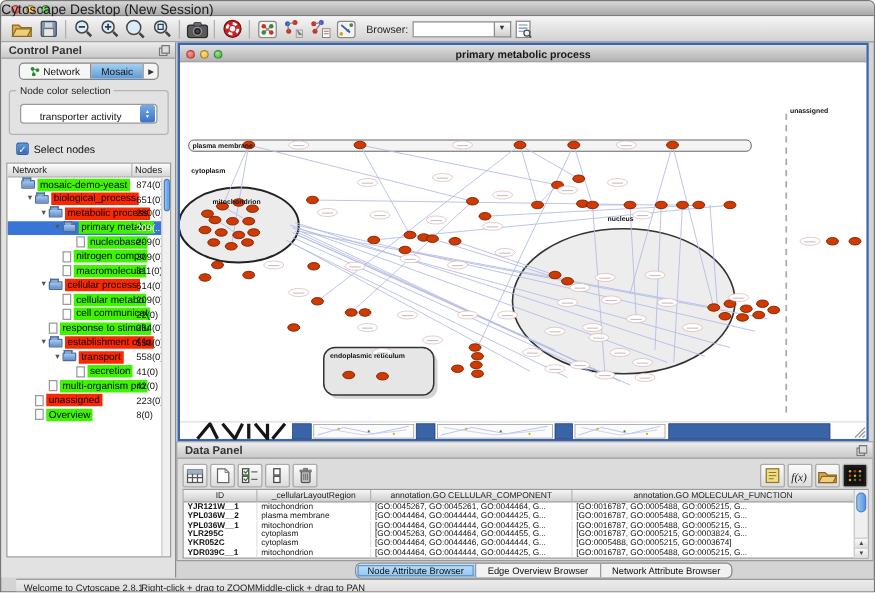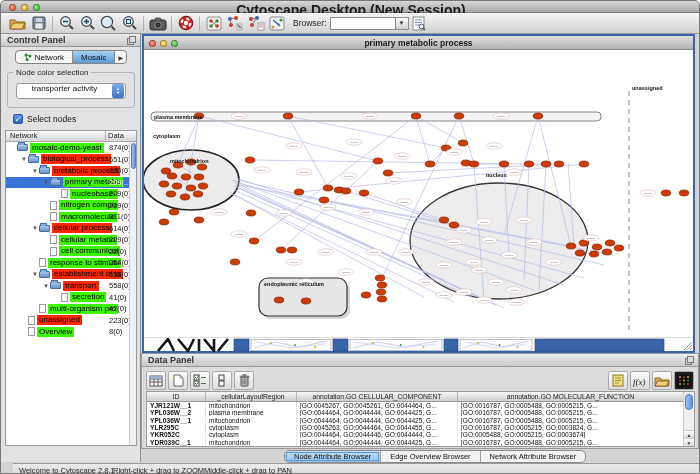--- a/index.html
+++ b/index.html
@@ -2,21 +2,21 @@
 <html><head>
 <meta charset="utf-8">
 <style>
   *{margin:0;padding:0;box-sizing:border-box}
   html,body{width:700px;height:474px;font-family:"Liberation Sans",sans-serif;-webkit-font-smoothing:antialiased}
   #app{position:relative;width:700px;height:474px;background:#d4d4d4;overflow:hidden;border:1px solid #777;border-radius:5px 5px 0 0}
 
   
   #titlebar{position:absolute;left:0;top:0;width:700px;height:12px;background:linear-gradient(#d8d8d8,#a8a8a8);border-bottom:1px solid #7d7d7d;border-radius:5px 5px 0 0}
   .light{position:absolute;top:2.5px;width:7px;height:7px;border-radius:50%;border:0.5px solid rgba(0,0,0,.35)}
-  #win-title{position:absolute;left:0;right:0;top:1px;text-align:center;font-size:14px;font-weight:bold;color:#1a1a1a}
+  #win-title{position:absolute;left:0;right:0;top:1px;font-size:11px;font-weight:normal;color:#1a1a1a}
 
   
   #toolbar{position:absolute;left:0;top:12px;width:700px;height:21px;background:linear-gradient(#f5f5f5,#d2d2d2);border-bottom:1px solid #979797;display:flex;align-items:center}
   .tbtn{width:21px;height:19px;display:flex;align-items:center;justify-content:center;flex:none}
   .tb-sep{width:1px;height:15px;background:#b0b0b0;margin:0 3px;flex:none}
   #search-label{font-size:8.5px;color:#222;margin:0 3px 0 6px}
   .combo{display:flex;align-items:center;height:14px}
   .combo input{width:66px;height:13px;border:1px solid #8a8a8a;font-size:8px;padding:0 3px;background:#fff}
   .combo-btn{width:13px;height:13px;border:1px solid #8a8a8a;border-left:none;background:linear-gradient(#fdfdfd,#cfcfcf);font-size:6px;color:#333;display:flex;align-items:center;justify-content:center}
 
@@ -25,21 +25,21 @@
   .panel-head{position:relative;height:13px;background:linear-gradient(#ececec,#c9c9c9);border-bottom:1px solid #9a9a9a;font-size:9px;font-weight:bold;color:#333;line-height:13px;padding-left:6px}
   .float-ic{position:absolute;right:4px;top:2px}
   #cp-tabs{position:absolute;left:0;top:15px;width:140px;height:16px;display:flex;align-items:center;justify-content:center}
   .capsule{display:flex;height:14px;border:1px solid #858585;border-radius:4px;overflow:hidden;background:#f6f6f6}
   .seg{display:flex;align-items:center;padding:0 8px;font-size:8px;color:#111;gap:3px}
   .seg+.seg{border-left:1px solid #8a8a8a}
   .seg-sel{background:linear-gradient(#a4d0f2,#5e9ad6)}
   .seg-arrow{width:12px;justify-content:center;padding:0;font-size:6px;color:#333}
   #groupbox{position:absolute;left:6px;top:38px;width:128px;height:36px;border:1px solid #b4b4b4;border-radius:3px}
   #groupbox .legend{position:absolute;top:-5px;left:5px;background:#e2e2e2;padding:0 3px;font-size:8px;color:#222}
-  .combo2{position:absolute;left:8px;top:10px;width:110px;height:16px;background:#fff;border:1px solid #9a9a9a;border-radius:3px;display:flex;align-items:flex-start}
+  .combo2{position:absolute;left:8px;top:10px;width:110px;height:16px;background:#fff;border:1px solid #9a9a9a;border-radius:3px;display:flex;align-items:flex-end}
   .combo2 .val{flex:1;font-size:8px;text-align:center;color:#111}
   .stepper{width:12px;height:14px;margin-right:1px;border-radius:2px;background:linear-gradient(#79aae6,#3c72c4);display:flex;flex-direction:column;align-items:center;justify-content:center;color:#fff;font-size:4px;line-height:4px}
   #selrow{position:absolute;left:12px;top:80px;display:flex;align-items:center;gap:4px}
   .chk{width:10px;height:10px;border-radius:2px;border:1px solid #2a5aa8;background:linear-gradient(#5d9ae2,#2f66be);color:#fff;font-size:8px;line-height:9px;text-align:center}
   #selrow label{font-size:8.5px;color:#111}
   #tree{position:absolute;left:4px;top:96px;width:132px;height:316px;background:#fff;border:1px solid #9a9a9a;overflow:hidden}
   #tree-head{display:flex;height:11px;background:linear-gradient(#fdfdfd,#d5d5d5);border-bottom:1px solid #aaa;font-size:7.5px;color:#222}
   #tree-head .thc1{width:100px;border-right:1px solid #b5b5b5;padding-left:4px}
   #tree-head .thc2{flex:1;padding-left:2px}
   .tree-row{display:flex;align-items:center;height:11.5px;position:relative;white-space:nowrap}
@@ -261,21 +261,21 @@
           </span>
       </div>
     </div>
     <div id="selrow">
       <span class="chk">✓</span>
       <label>Select nodes</label>
     </div>
     <div id="tree">
       <div id="tree-head">
         <span class="thc1">Network</span>
-        <span class="thc2">Data</span>
+        <span class="thc2">Nodes</span>
       </div>
       <div id="tree-rows">
           <div class="tree-row">
             <span class="ind" style="width: 3px;"></span>
             <span class="sp"></span>
             <span class="fold"></span>
             <span class="lbl hl-green">mosaic-demo-yeast</span>
             <span class="cnt">874(0)</span>
           </div>
           <div class="tree-row">

